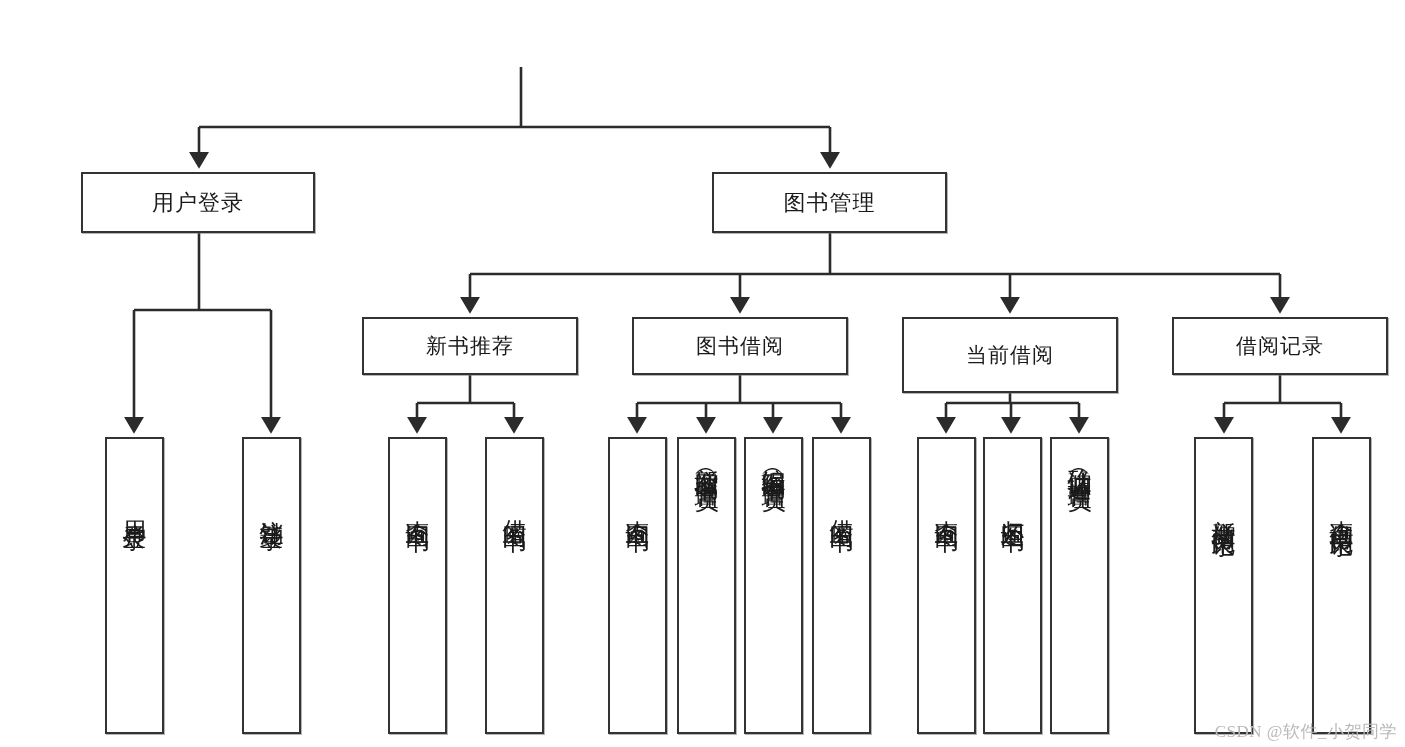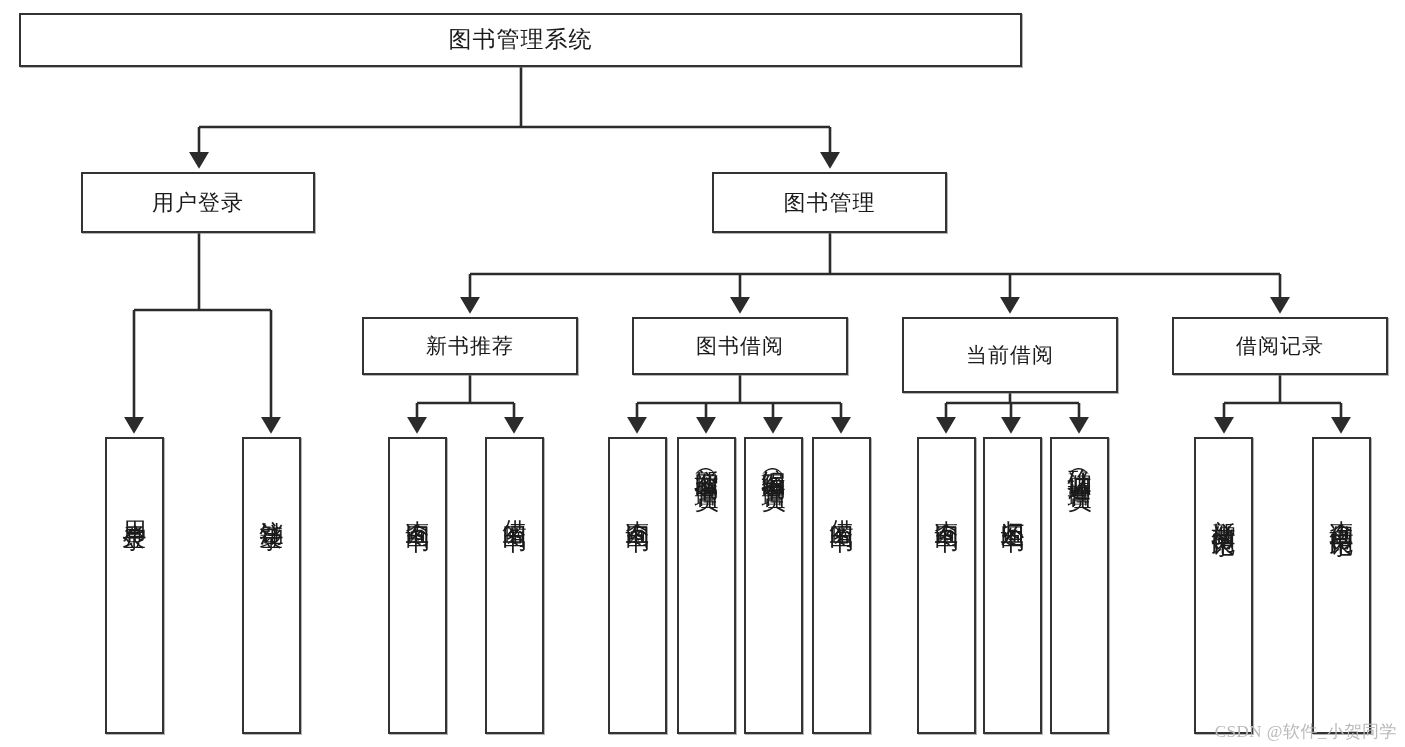--- a/index.html
+++ b/index.html
@@ -132,23 +132,20 @@
       <path d="M1011,403 L1011,425" marker-end="url(#arrowhead)"></path>
       <path d="M1079,403 L1079,425" marker-end="url(#arrowhead)"></path>
 
       <path d="M1280,375 L1280,403"></path>
       <path d="M1224,403 L1341,403"></path>
       <path d="M1224,403 L1224,425" marker-end="url(#arrowhead)"></path>
       <path d="M1341,403 L1341,425" marker-end="url(#arrowhead)"></path>
     </g>
   </svg>
 
-  <div class="node-box node-root" style="left:19px; top:13px; width:1003px; height:54px;">
-    <span class="node-label">图书管理系统</span>
-  </div>
 
   <div class="node-box node-lvl1" style="left:81px; top:172px; width:234px; height:61px;">
     <span class="node-label">用户登录</span>
   </div>
   <div class="node-box node-lvl1" style="left:712px; top:172px; width:235px; height:61px;">
     <span class="node-label">图书管理</span>
   </div>
 
   <div class="node-box node-lvl2" style="left:362px; top:317px; width:216px; height:58px;">
     <span class="node-label">新书推荐</span>

